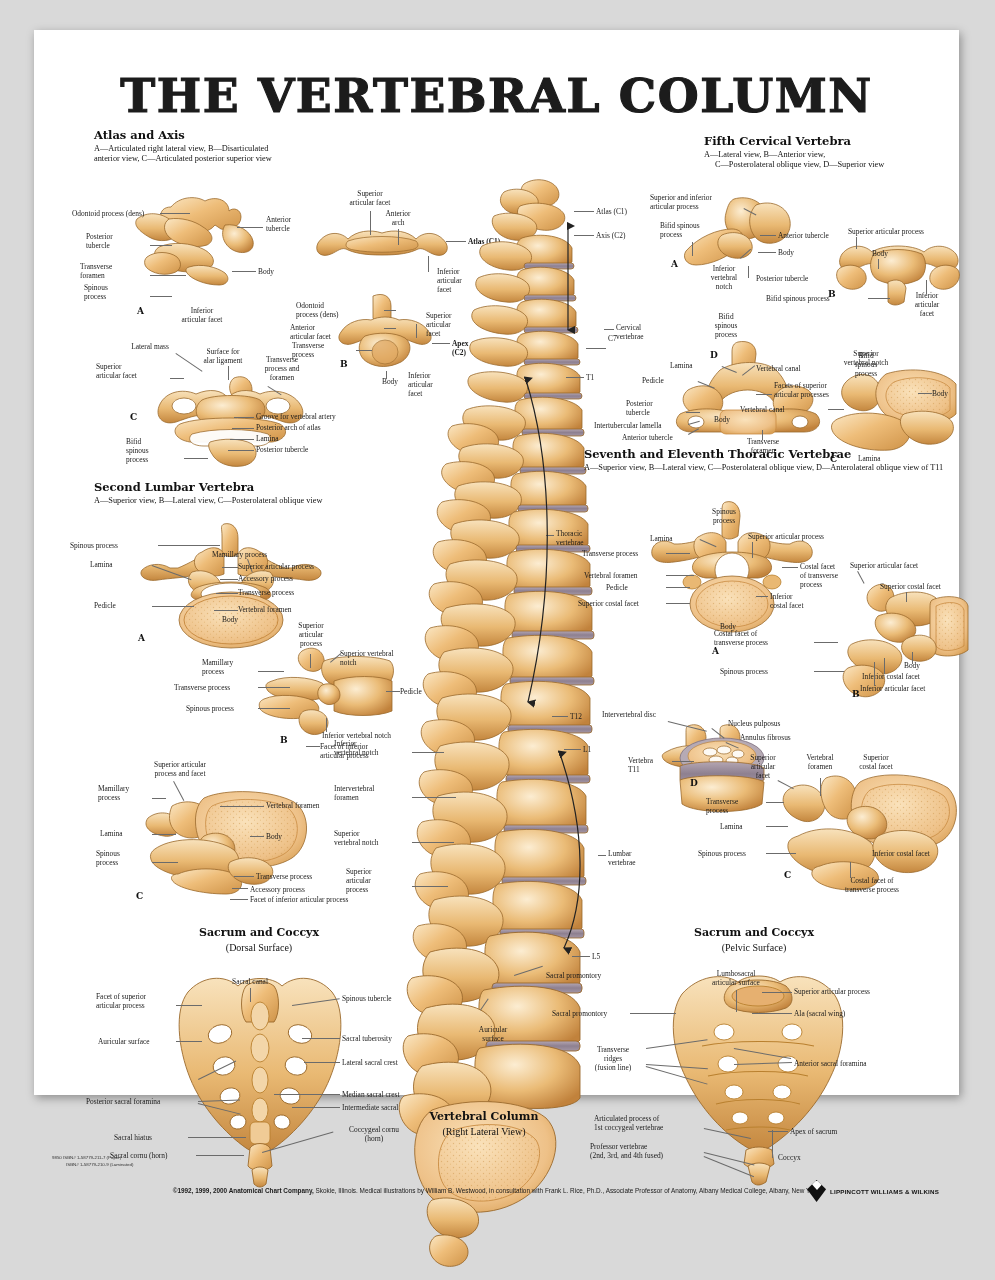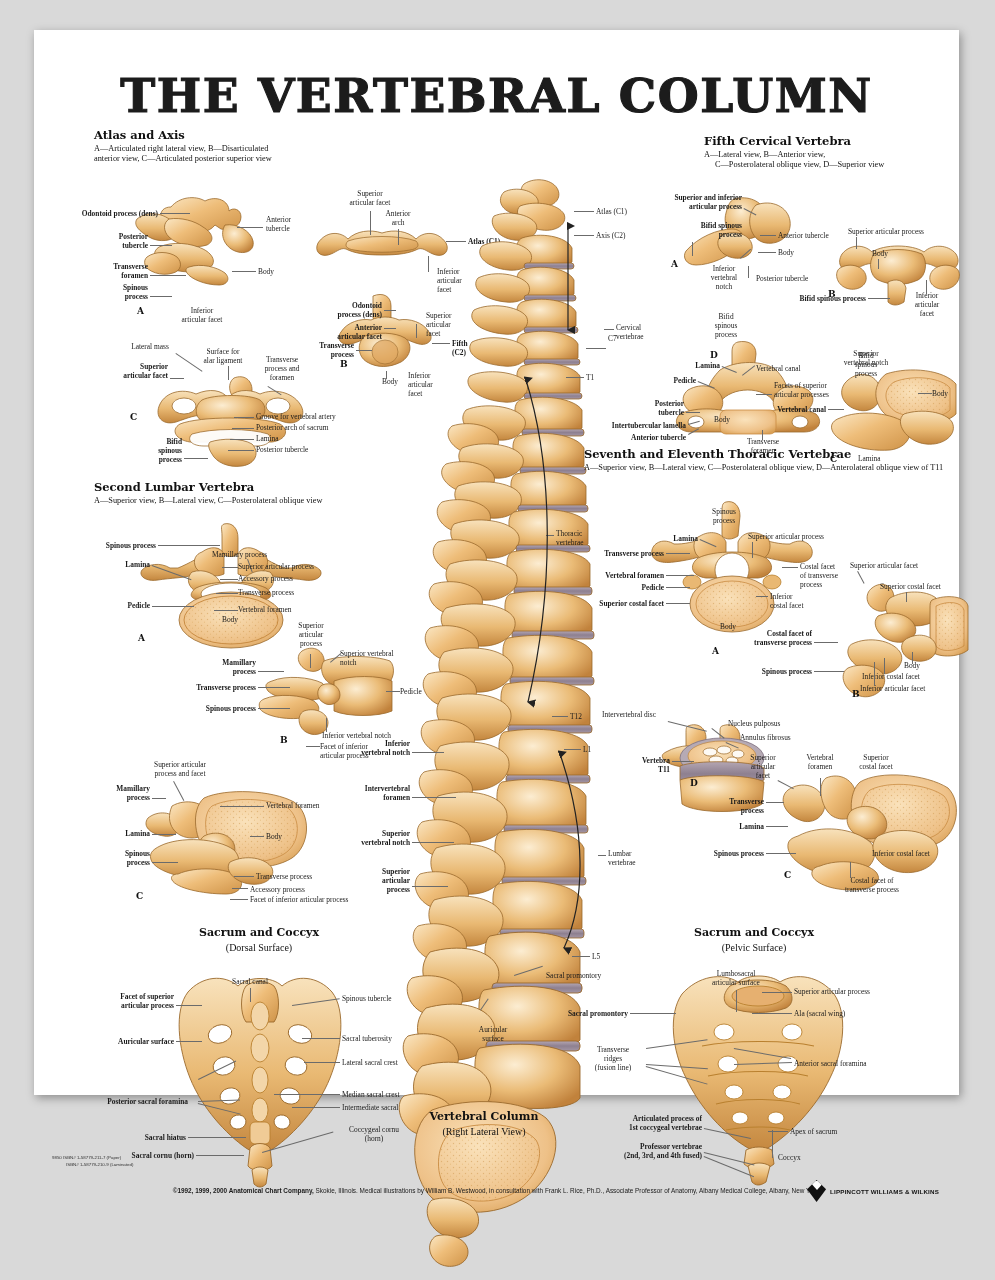--- a/index.html
+++ b/index.html
@@ -70,21 +70,21 @@
 
   
   .lbl{
     position:absolute;
     font-family:"Liberation Serif", serif;
     font-size:7.4px;
     color:#1a1a1a;
     line-height:1.2;
     white-space:nowrap;
   }
-  .lbl.r{text-align:right;font-weight:bold;}
+  .lbl.r{text-align:left;}
   .lbl.c{text-align:center;}
   .lbl.b{font-weight:bold;}
   .vl{ 
     position:absolute;
     font-family:"DejaVu Serif", serif;
     font-weight:bold;
     font-size:9px;
     color:#111;
   }
   
@@ -245,21 +245,21 @@
   <div class="lbl r" style="left:262px;top:272px;width:86px;white-space:pre-line;">Odontoid
 process (dens)</div>
   <div class="ln" style="left:350px;top:280px;width:12px;"></div>
   <div class="lbl r" style="left:256px;top:294px;width:92px;white-space:pre-line;">Anterior
 articular facet</div>
   <div class="ln" style="left:350px;top:298px;width:12px;"></div>
   <div class="lbl" style="left:392px;top:282px;white-space:pre-line;">Superior
 articular
 facet</div>
   <div class="ln" style="left:382px;top:294px;width:1px;height:14px;background:#6b6b6b;"></div>
-  <div class="lbl b" style="left:418px;top:310px;white-space:pre-line;">Fifth
+  <div class="lbl b" style="left:418px;top:310px;white-space:pre-line;">Apex
 (C2)</div>
   <div class="ln" style="left:398px;top:313px;width:18px;"></div>
   <div class="lbl r" style="left:258px;top:312px;width:62px;white-space:pre-line;">Transverse
 process</div>
   <div class="ln" style="left:322px;top:320px;width:16px;"></div>
   <div class="lbl" style="left:348px;top:348px;">Body</div>
   <div class="ln" style="left:352px;top:341px;width:1px;height:8px;background:#6b6b6b;"></div>
   <div class="lbl" style="left:374px;top:342px;white-space:pre-line;">Inferior
 articular
 facet</div>
@@ -286,21 +286,21 @@
   <div class="ln" style="left:194px;top:336px;width:1px;height:14px;background:#6b6b6b;"></div>
   <div class="lbl c" style="left:214px;top:326px;width:68px;white-space:pre-line;">Transverse
 process and
 foramen</div>
   <div class="ln" style="left:234px;top:356px;width:16px;height:1px;transform:rotate(32deg);"></div>
   <div class="lbl r" style="left:62px;top:333px;width:72px;white-space:pre-line;">Superior
 articular facet</div>
   <div class="ln" style="left:136px;top:348px;width:14px;"></div>
   <div class="lbl" style="left:222px;top:383px;">Groove for vertebral artery</div>
   <div class="ln" style="left:200px;top:387px;width:20px;"></div>
-  <div class="lbl" style="left:222px;top:394px;">Posterior arch of sacrum</div>
+  <div class="lbl" style="left:222px;top:394px;">Posterior arch of atlas</div>
   <div class="ln" style="left:198px;top:398px;width:22px;"></div>
   <div class="lbl" style="left:222px;top:405px;">Lamina</div>
   <div class="ln" style="left:196px;top:409px;width:24px;"></div>
   <div class="lbl" style="left:222px;top:416px;">Posterior tubercle</div>
   <div class="ln" style="left:194px;top:420px;width:26px;"></div>
   <div class="lbl r" style="left:92px;top:408px;width:56px;white-space:pre-line;">Bifid
 spinous
 process</div>
   <div class="ln" style="left:150px;top:428px;width:24px;"></div>
   <div class="vl" style="left:96px;top:382px;">C</div>

